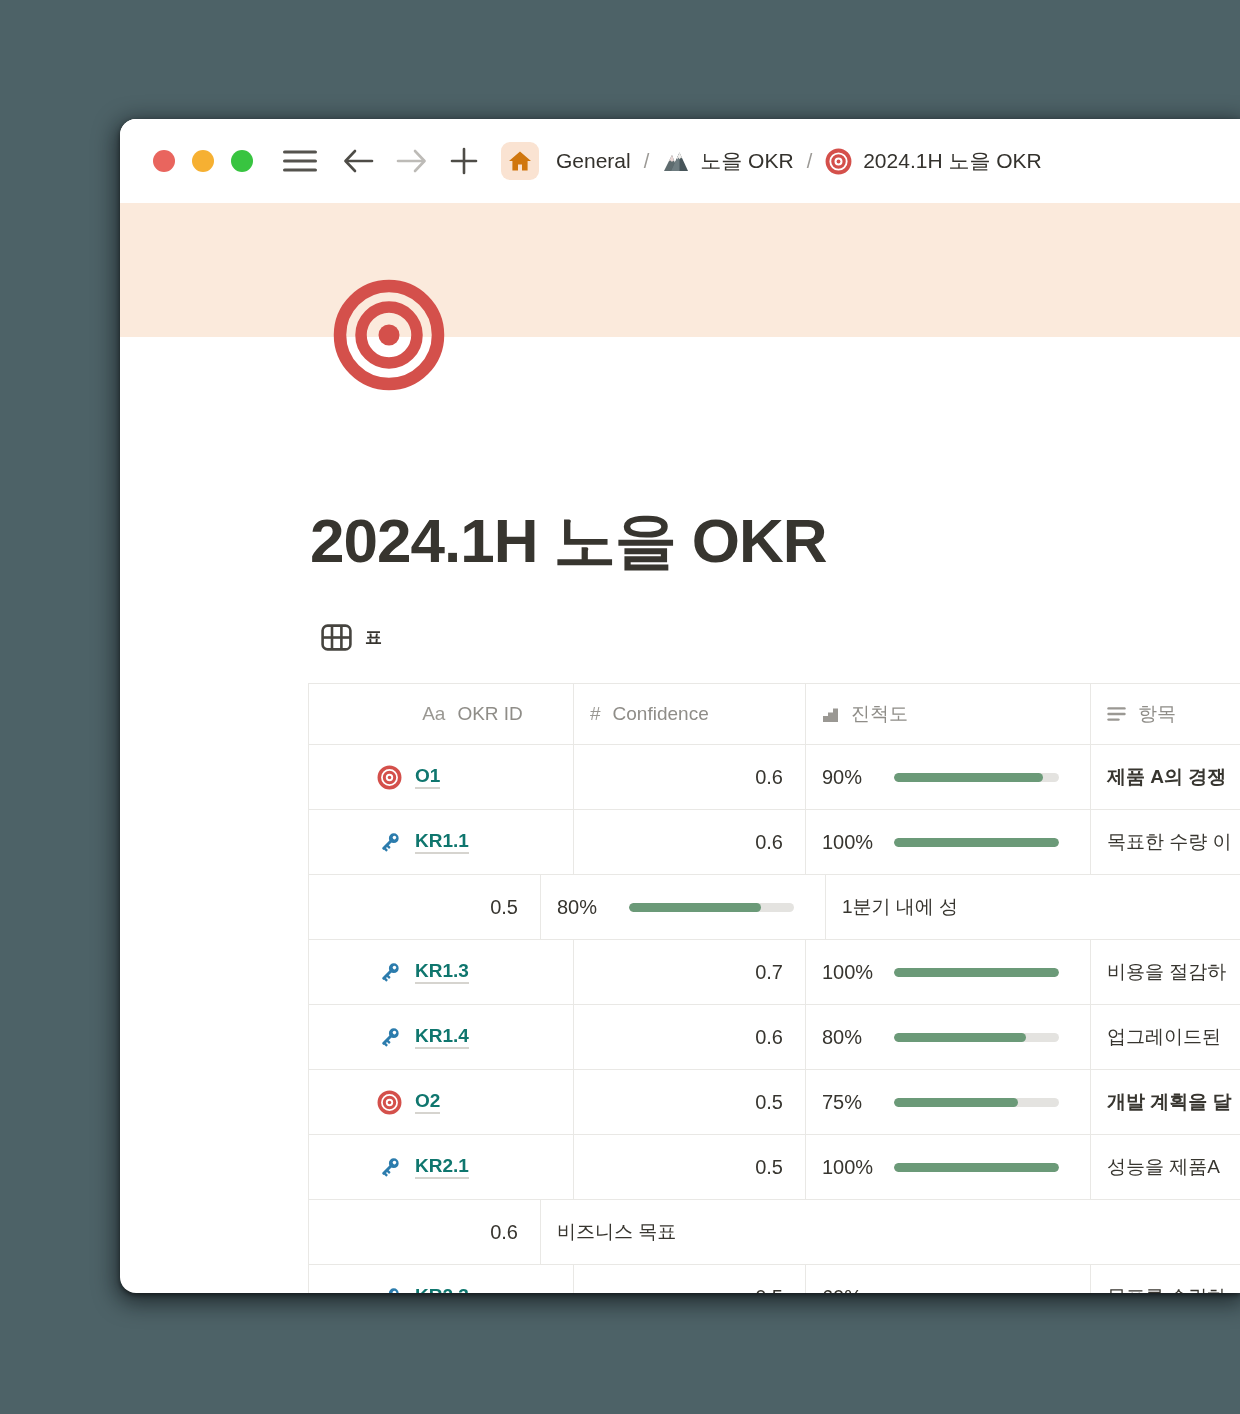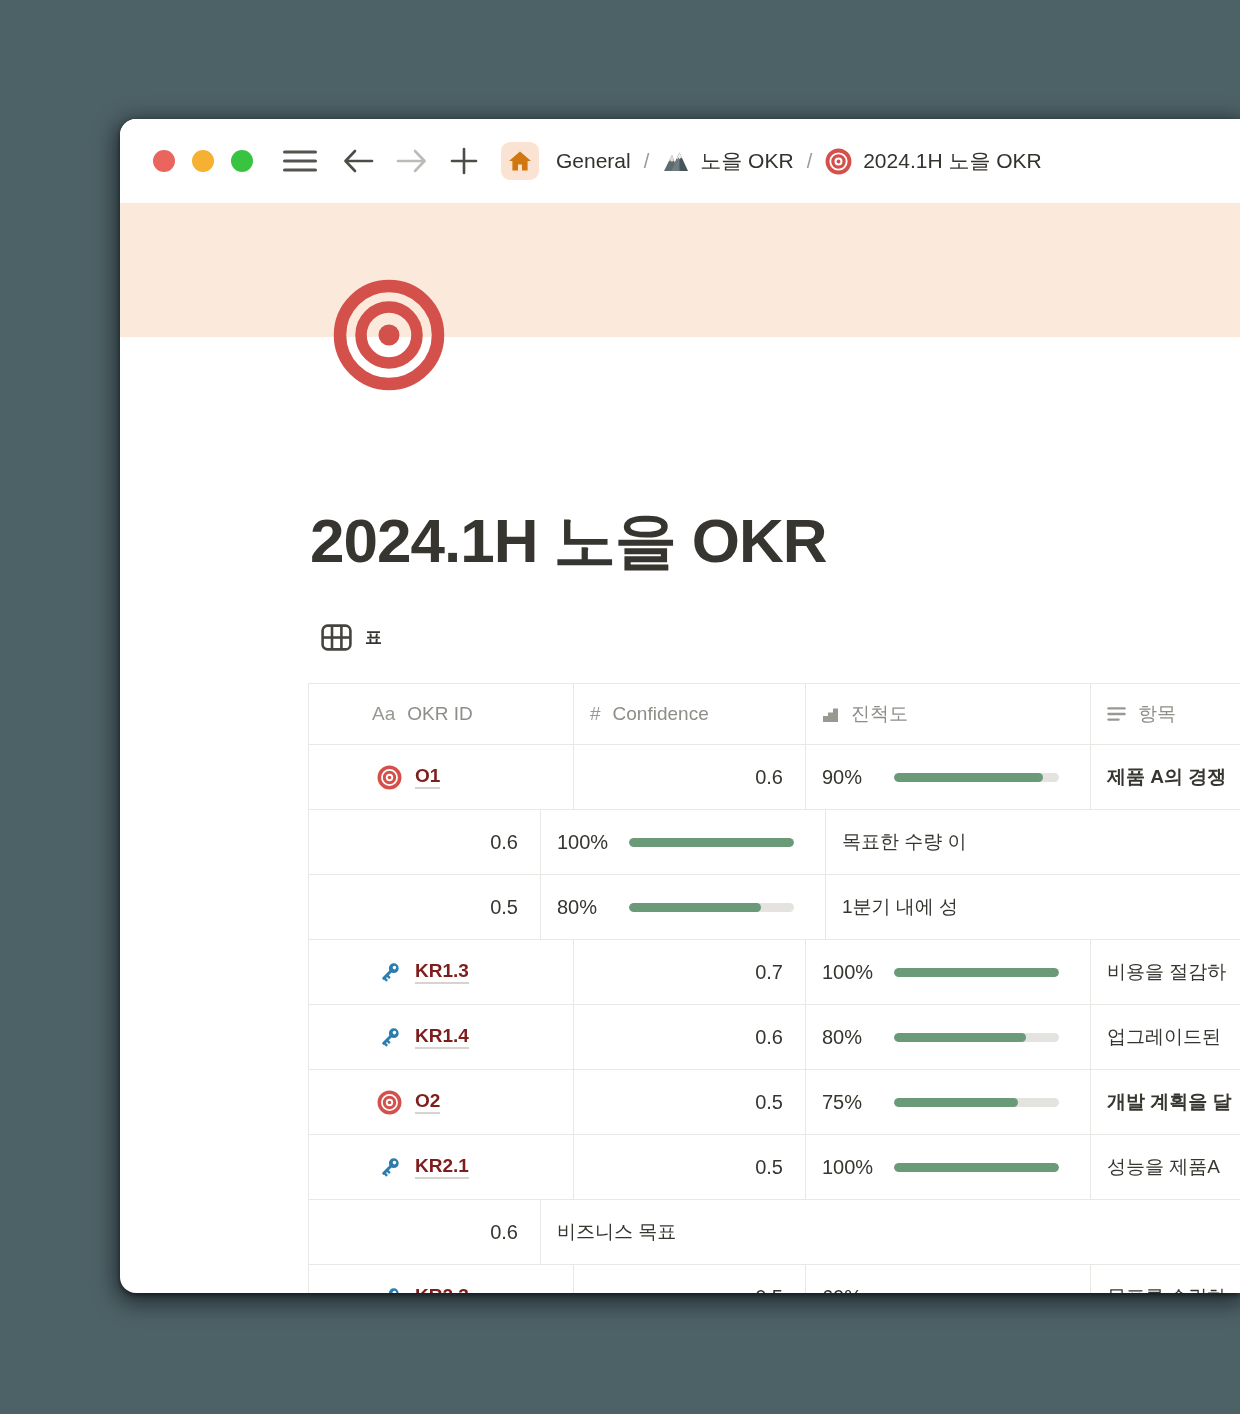--- a/index.html
+++ b/index.html
@@ -35,30 +35,30 @@
     letter-spacing:-1px; color:#37352F; white-space:nowrap; }
   
   .tab-row { position:absolute; top:505px; left:201px; display:flex; align-items:center; gap:13px; cursor:pointer; }
   .tab-label { font-size:17px; font-weight:600; color:#37352F; }
   
   .dbtable { position:absolute; top:564px; left:188px; width:1010px; font-size:19px; }
   .thead { display:flex; height:62px; border-top:1px solid #E9E8E5; border-bottom:1px solid #E9E8E5; color:#8F8D88; }
   .th, .td { border-left:1px solid #E9E8E5;padding-left:40px; }
   .c1 { width:265px; } .c2 { width:232px; } .c3 { width:285px; } .c4 { flex:1; }
   .th { display:flex; align-items:center; gap:12px; }
-  .th.c1 { padding-left:63px; }
+  .th.c1 { padding-left:63px;justify-content:center; }
   .th.c2 { padding-left:16px; }
   .th.c3 { padding-left:16px; }
   .th.c4 { padding-left:16px; }
   .th .glyph { font-size:19px; color:#9A9893; }
   .tr { display:flex; height:65px; border-bottom:1px solid #E9E8E5; background:#fff; }
   .td { display:flex; align-items:center; }
   .td.c1 { padding-left:68px; gap:13px; cursor:pointer; }
   .ricon { display:flex; width:25px; height:25px; flex:0 0 auto; }
-  .rid { font-weight:600; color:#7f1d1d; border-bottom:2px solid #D6D4CF; padding-bottom:1px; line-height:1.15; }
+  .rid { font-weight:600; color:#0f766e; border-bottom:2px solid #D6D4CF; padding-bottom:1px; line-height:1.15; }
   .td.c2 { justify-content:flex-end; padding-right:22px; font-size:20px; }
   .td.c3 { padding-left:16px; }
   .pct { width:72px; font-size:20px; flex:0 0 auto; }
   .bar { width:165px; height:9px; border-radius:5px; background:#E4E3E0; overflow:hidden; flex:0 0 auto; }
   .bar i { display:block; height:100%; border-radius:5px; background:#6B9A78; }
   .td.c4 { padding-left:16px; white-space:nowrap; overflow:hidden; }
   .tr.obj .td.c4 { font-weight:700; }
   svg { display:block; }
 </style>
 </head>
@@ -218,183 +218,197 @@
         <span class="bar">
             <i style="width: 90%;"></i>
           </span>
       </div>
       <div class="td c4">
           <span>제품 A의 경쟁</span>
         </div>
     </div>
 
     <div class="tr">
-      <div class="td c2">
-          <span>0.6</span>
-        </div>
-      <div class="td c3">
-        <span class="pct">100%</span>
-        <span class="bar">
-            <i style="width: 100%;"></i>
-          </span>
-      </div>
-      <div class="td c4">
-          <span>목표한 수량 이</span>
-        </div>
-    </div>
-
-    <div class="tr">
-      <div class="td c2">
-          <span>0.5</span>
-        </div>
-      <div class="td c3">
-        <span class="pct">80%</span>
-        <span class="bar">
-            <i style="width: 80%;"></i>
-          </span>
-      </div>
-      <div class="td c4">
-          <span>1분기 내에 성</span>
-        </div>
-    </div>
-
-    <div class="tr">
       <div class="td c1">
         <span class="ricon">
             <svg width="25" height="25" viewBox="0 0 24 24">
               <g fill="#2C7CAD" transform="rotate(45 12 12)">
                 <circle cx="12" cy="6.2" r="4.7"></circle>
                 <circle cx="12" cy="5.3" r="1.7" fill="#fff"></circle>
                 <rect x="10.6" y="9.6" width="2.8" height="11.6" rx="1.1"></rect>
                 <rect x="12.6" y="14.4" width="3.5" height="2.3" rx="0.7"></rect>
                 <rect x="12.6" y="18.1" width="3.5" height="2.3" rx="0.7"></rect>
               </g>
             </svg>
           </span>
-        <span class="rid">KR1.3</span>
-      </div>
-      <div class="td c2">
-          <span>0.7</span>
+        <span class="rid">KR1.1</span>
+      </div>
+      <div class="td c2">
+          <span>0.6</span>
         </div>
       <div class="td c3">
         <span class="pct">100%</span>
         <span class="bar">
             <i style="width: 100%;"></i>
           </span>
       </div>
       <div class="td c4">
-          <span>비용을 절감하</span>
+          <span>목표한 수량 이</span>
+        </div>
+    </div>
+
+    <div class="tr">
+      <div class="td c2">
+          <span>0.5</span>
+        </div>
+      <div class="td c3">
+        <span class="pct">80%</span>
+        <span class="bar">
+            <i style="width: 80%;"></i>
+          </span>
+      </div>
+      <div class="td c4">
+          <span>1분기 내에 성</span>
         </div>
     </div>
 
     <div class="tr">
       <div class="td c1">
         <span class="ricon">
             <svg width="25" height="25" viewBox="0 0 24 24">
               <g fill="#2C7CAD" transform="rotate(45 12 12)">
                 <circle cx="12" cy="6.2" r="4.7"></circle>
                 <circle cx="12" cy="5.3" r="1.7" fill="#fff"></circle>
                 <rect x="10.6" y="9.6" width="2.8" height="11.6" rx="1.1"></rect>
                 <rect x="12.6" y="14.4" width="3.5" height="2.3" rx="0.7"></rect>
                 <rect x="12.6" y="18.1" width="3.5" height="2.3" rx="0.7"></rect>
               </g>
             </svg>
           </span>
-        <span class="rid">KR1.4</span>
-      </div>
-      <div class="td c2">
-          <span>0.6</span>
-        </div>
-      <div class="td c3">
-        <span class="pct">80%</span>
-        <span class="bar">
-            <i style="width: 80%;"></i>
-          </span>
-      </div>
-      <div class="td c4">
-          <span>업그레이드된</span>
-        </div>
-    </div>
-
-    <div class="tr obj">
-      <div class="td c1">
-        <span class="ricon">
-            <svg width="25" height="25" viewBox="0 0 24 24">
-              <circle cx="12" cy="12" r="9.8" fill="none" stroke="#D4504B" stroke-width="3.4"></circle>
-              <circle cx="12" cy="12" r="5" fill="none" stroke="#D4504B" stroke-width="2.9"></circle>
-              <circle cx="12" cy="12" r="1.7" fill="#D4504B"></circle>
-            </svg>
-          </span>
-        <span class="rid">O2</span>
-      </div>
-      <div class="td c2">
-          <span>0.5</span>
-        </div>
-      <div class="td c3">
-        <span class="pct">75%</span>
-        <span class="bar">
-            <i style="width: 75%;"></i>
-          </span>
-      </div>
-      <div class="td c4">
-          <span>개발 계획을 달</span>
+        <span class="rid">KR1.3</span>
+      </div>
+      <div class="td c2">
+          <span>0.7</span>
+        </div>
+      <div class="td c3">
+        <span class="pct">100%</span>
+        <span class="bar">
+            <i style="width: 100%;"></i>
+          </span>
+      </div>
+      <div class="td c4">
+          <span>비용을 절감하</span>
         </div>
     </div>
 
     <div class="tr">
       <div class="td c1">
         <span class="ricon">
             <svg width="25" height="25" viewBox="0 0 24 24">
               <g fill="#2C7CAD" transform="rotate(45 12 12)">
                 <circle cx="12" cy="6.2" r="4.7"></circle>
                 <circle cx="12" cy="5.3" r="1.7" fill="#fff"></circle>
                 <rect x="10.6" y="9.6" width="2.8" height="11.6" rx="1.1"></rect>
                 <rect x="12.6" y="14.4" width="3.5" height="2.3" rx="0.7"></rect>
                 <rect x="12.6" y="18.1" width="3.5" height="2.3" rx="0.7"></rect>
               </g>
             </svg>
           </span>
-        <span class="rid">KR2.1</span>
+        <span class="rid">KR1.4</span>
+      </div>
+      <div class="td c2">
+          <span>0.6</span>
+        </div>
+      <div class="td c3">
+        <span class="pct">80%</span>
+        <span class="bar">
+            <i style="width: 80%;"></i>
+          </span>
+      </div>
+      <div class="td c4">
+          <span>업그레이드된</span>
+        </div>
+    </div>
+
+    <div class="tr obj">
+      <div class="td c1">
+        <span class="ricon">
+            <svg width="25" height="25" viewBox="0 0 24 24">
+              <circle cx="12" cy="12" r="9.8" fill="none" stroke="#D4504B" stroke-width="3.4"></circle>
+              <circle cx="12" cy="12" r="5" fill="none" stroke="#D4504B" stroke-width="2.9"></circle>
+              <circle cx="12" cy="12" r="1.7" fill="#D4504B"></circle>
+            </svg>
+          </span>
+        <span class="rid">O2</span>
       </div>
       <div class="td c2">
           <span>0.5</span>
         </div>
       <div class="td c3">
-        <span class="pct">100%</span>
-        <span class="bar">
-            <i style="width: 100%;"></i>
-          </span>
-      </div>
-      <div class="td c4">
-          <span>성능을 제품A</span>
-        </div>
-    </div>
-
-    <div class="tr">
-      <div class="td c2">
-          <span>0.6</span>
-        </div>
-      <div class="td c4">
-          <span>비즈니스 목표</span>
+        <span class="pct">75%</span>
+        <span class="bar">
+            <i style="width: 75%;"></i>
+          </span>
+      </div>
+      <div class="td c4">
+          <span>개발 계획을 달</span>
         </div>
     </div>
 
     <div class="tr">
       <div class="td c1">
         <span class="ricon">
             <svg width="25" height="25" viewBox="0 0 24 24">
               <g fill="#2C7CAD" transform="rotate(45 12 12)">
                 <circle cx="12" cy="6.2" r="4.7"></circle>
                 <circle cx="12" cy="5.3" r="1.7" fill="#fff"></circle>
                 <rect x="10.6" y="9.6" width="2.8" height="11.6" rx="1.1"></rect>
                 <rect x="12.6" y="14.4" width="3.5" height="2.3" rx="0.7"></rect>
                 <rect x="12.6" y="18.1" width="3.5" height="2.3" rx="0.7"></rect>
               </g>
             </svg>
           </span>
+        <span class="rid">KR2.1</span>
+      </div>
+      <div class="td c2">
+          <span>0.5</span>
+        </div>
+      <div class="td c3">
+        <span class="pct">100%</span>
+        <span class="bar">
+            <i style="width: 100%;"></i>
+          </span>
+      </div>
+      <div class="td c4">
+          <span>성능을 제품A</span>
+        </div>
+    </div>
+
+    <div class="tr">
+      <div class="td c2">
+          <span>0.6</span>
+        </div>
+      <div class="td c4">
+          <span>비즈니스 목표</span>
+        </div>
+    </div>
+
+    <div class="tr">
+      <div class="td c1">
+        <span class="ricon">
+            <svg width="25" height="25" viewBox="0 0 24 24">
+              <g fill="#2C7CAD" transform="rotate(45 12 12)">
+                <circle cx="12" cy="6.2" r="4.7"></circle>
+                <circle cx="12" cy="5.3" r="1.7" fill="#fff"></circle>
+                <rect x="10.6" y="9.6" width="2.8" height="11.6" rx="1.1"></rect>
+                <rect x="12.6" y="14.4" width="3.5" height="2.3" rx="0.7"></rect>
+                <rect x="12.6" y="18.1" width="3.5" height="2.3" rx="0.7"></rect>
+              </g>
+            </svg>
+          </span>
         <span class="rid">KR2.3</span>
       </div>
       <div class="td c2">
           <span>0.5</span>
         </div>
       <div class="td c3">
         <span class="pct">60%</span>
         <span class="bar">
             <i style="width: 60%;"></i>
           </span>

